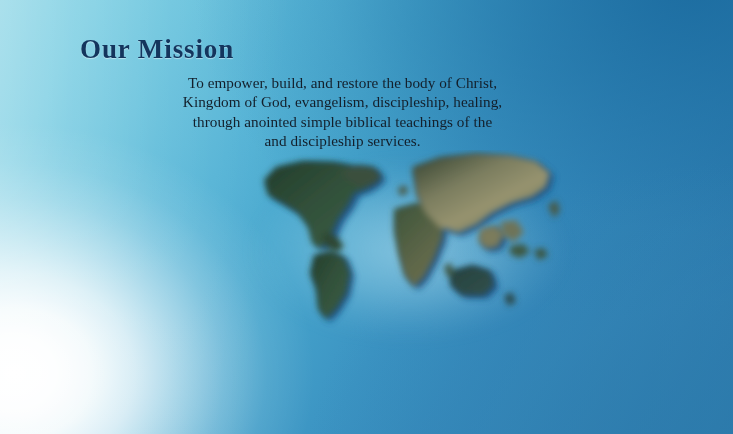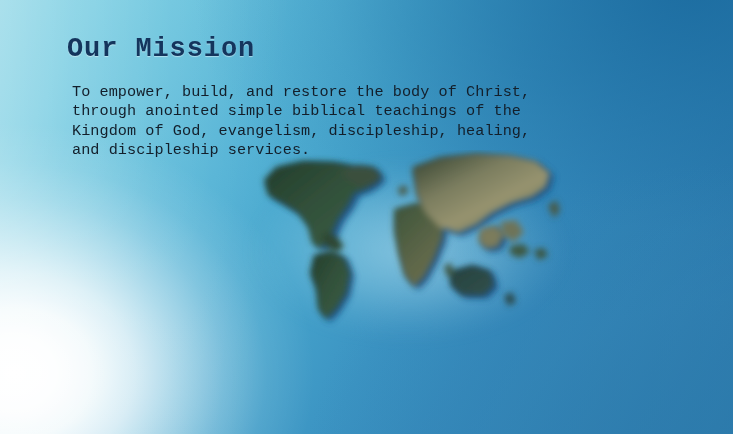--- a/index.html
+++ b/index.html
@@ -103,42 +103,42 @@
       rgba(176,225,240,0.34) 38%,
       rgba(170,222,238,0.14) 62%,
       rgba(170,222,238,0.00) 84%);
     filter: blur(8px);
     pointer-events: none;
   }
 
   
   .text-block {
     position: absolute;
-    left: 67px;
+    left: 80px;
     top: 34px;
     width: 520px;
-    font-family: Liberation Mono, monospace;
   }
 
   .heading {
     margin: 0;
     font-size: 27px;
     font-weight: bold;
     letter-spacing: 0.9px;
     color: #14355d;
     line-height: 1.18;
     text-shadow: 0 1px 1px rgba(255,255,255,0.45);
   }
 
   .mission-copy {
-    margin: 17px 0 0 5px;
+    margin: 7px 0 0 5px;
     font-size: 15.2px;
     line-height: 19.4px;
     color: #131f2b;
     letter-spacing: 0.05px;
+    text-align: center;
   }
   .mission-copy .line { display: block; white-space: nowrap; }
 </style>
 </head>
 <body>
 
 <div id="stage">
 
   <div class="tint-topright"></div>
   <div class="tint-bottomright"></div>
@@ -227,19 +227,19 @@
     </svg>
   </div>
 
   <div class="glow-white"></div>
   <div class="glow-left"></div>
 
   <div class="text-block">
     <h1 class="heading">Our Mission</h1>
     <div class="mission-copy">
       <span class="line">To empower, build, and restore the body of Christ,</span>
+      <span class="line">Kingdom of God, evangelism, discipleship, healing,</span>
       <span class="line">through anointed simple biblical teachings of the</span>
-      <span class="line">Kingdom of God, evangelism, discipleship, healing,</span>
       <span class="line">and discipleship services.</span>
     </div>
   </div>
 
 </div>
 
 </body></html>

